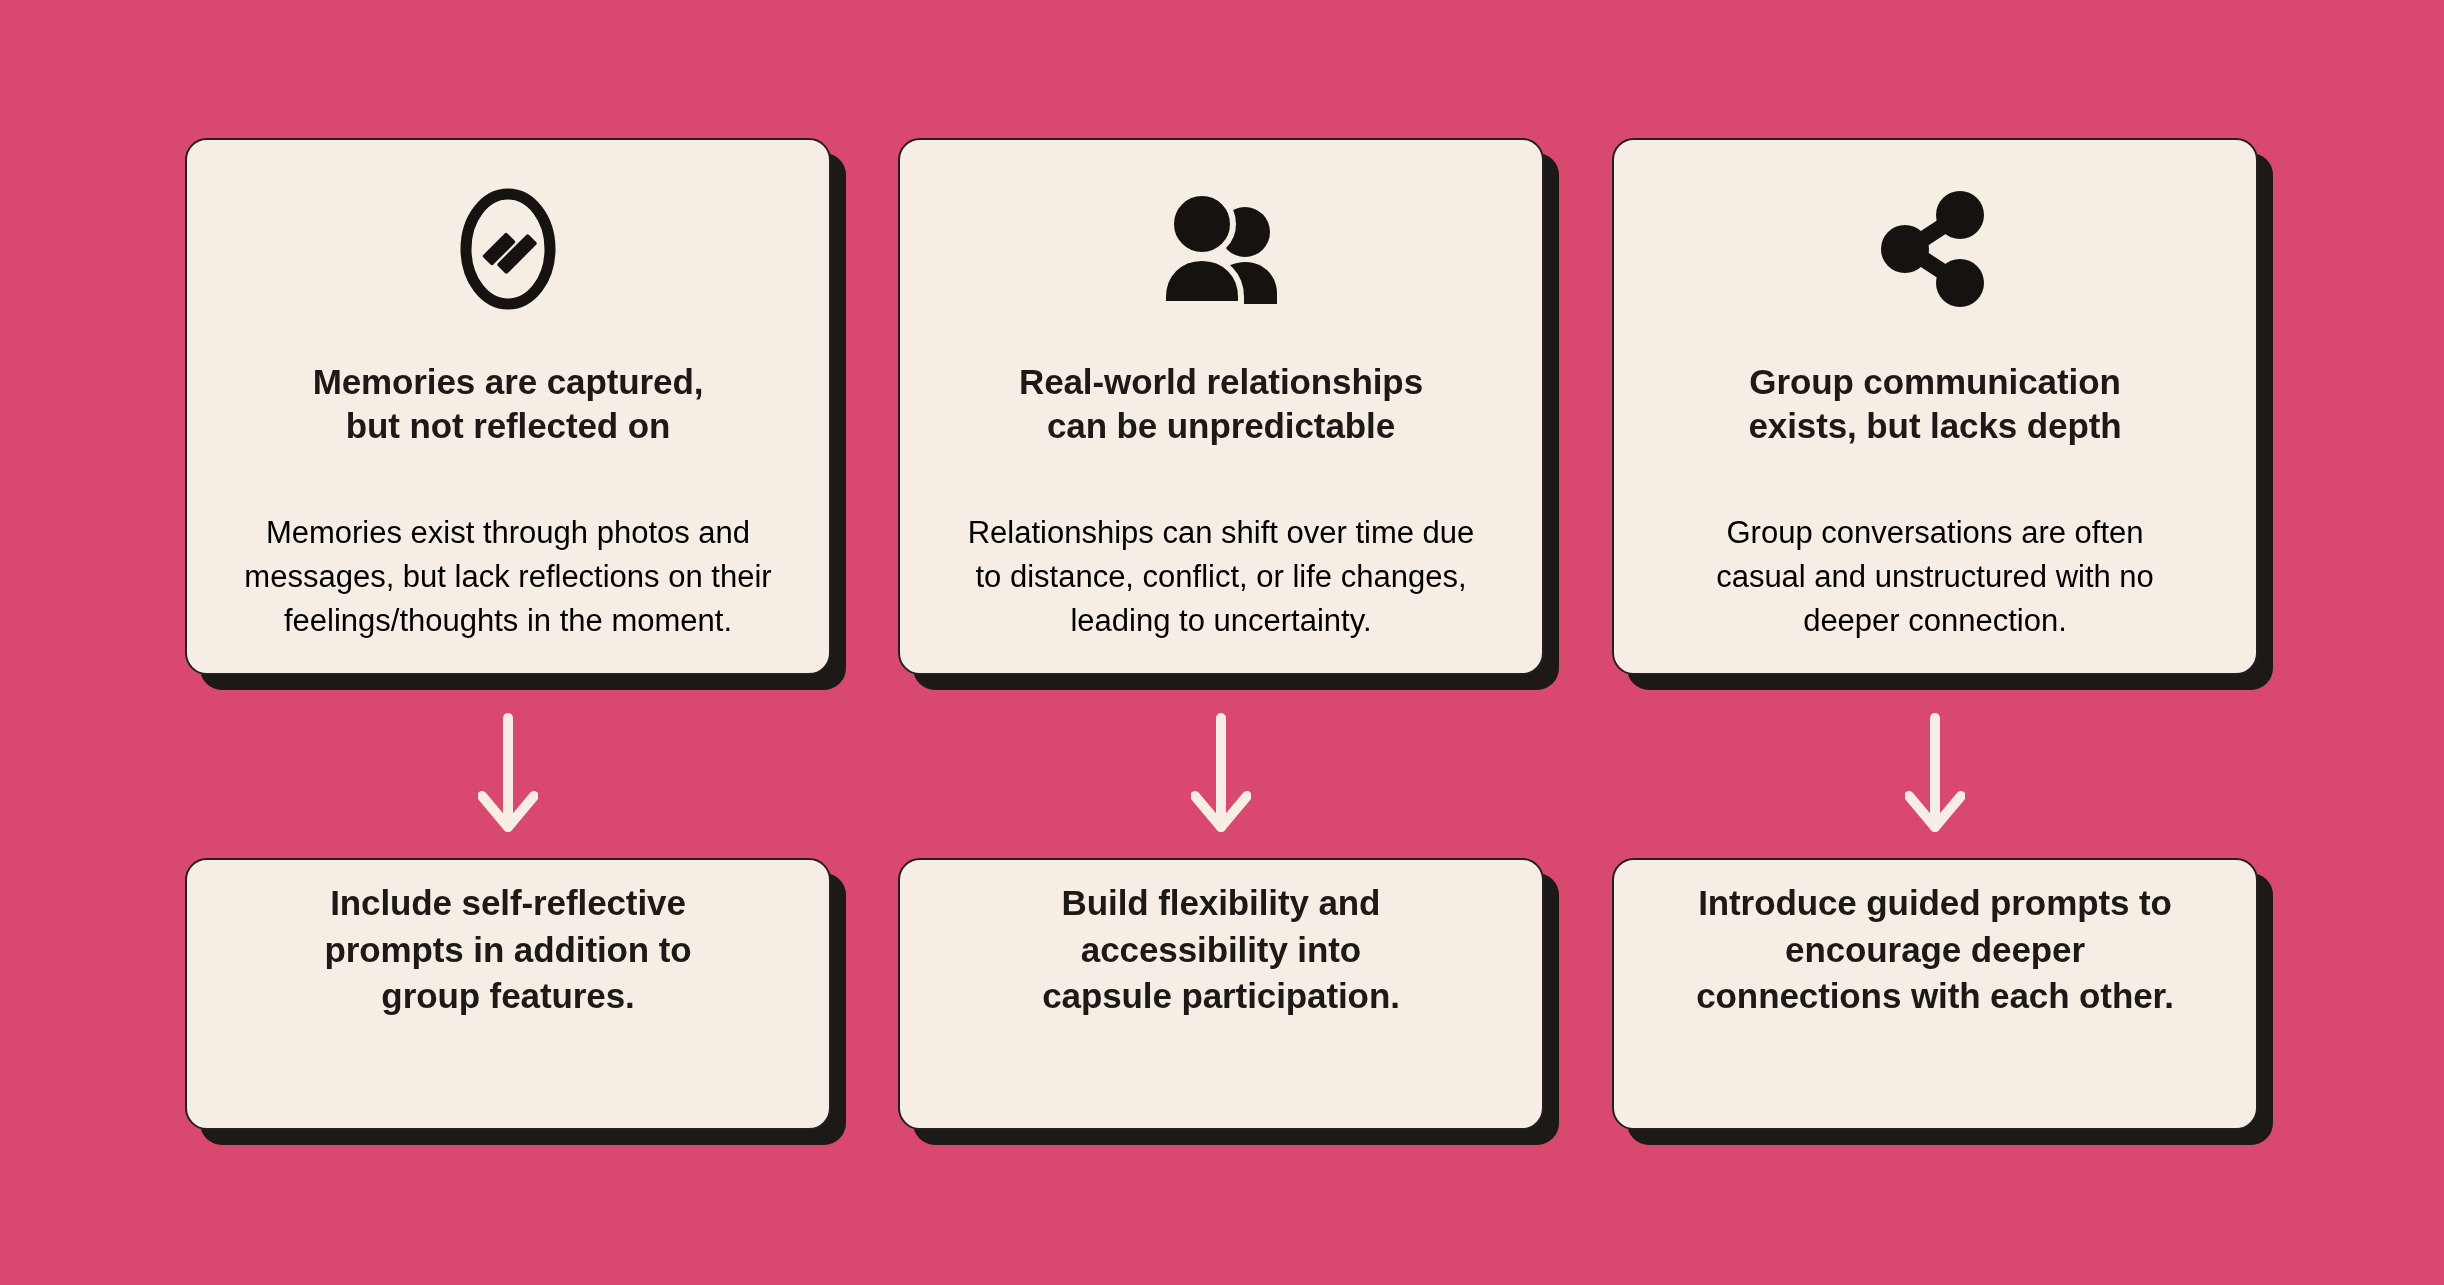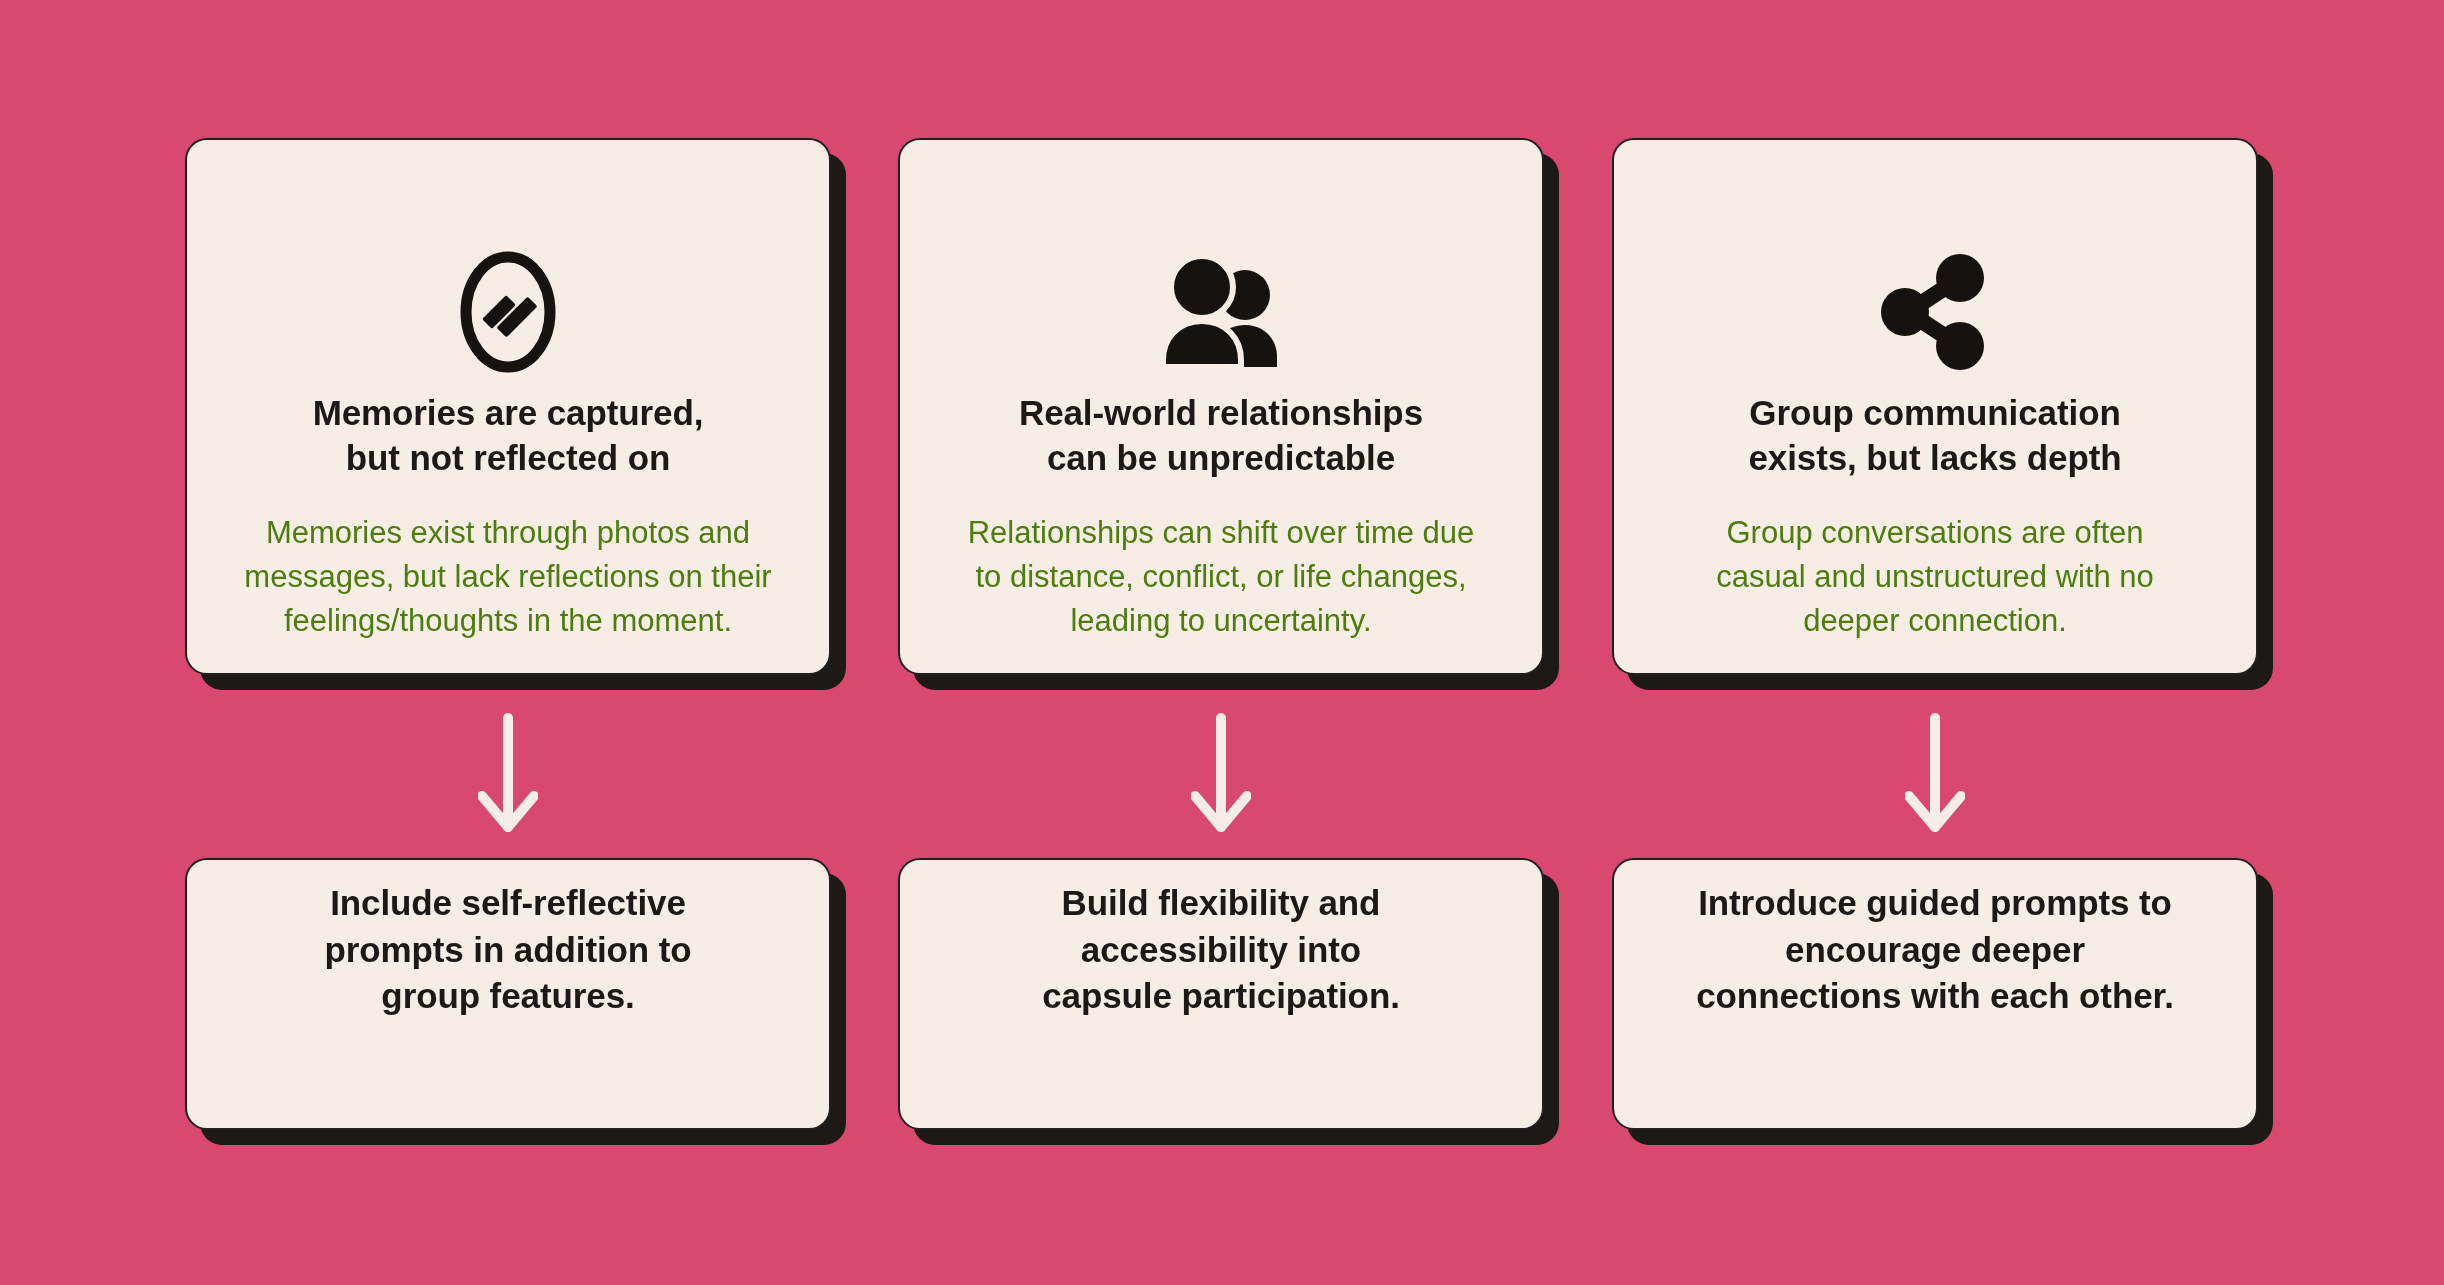--- a/index.html
+++ b/index.html
@@ -32,21 +32,21 @@
     flex-direction: column;
     align-items: center;
   }
 
   
   .card.problem {
     top: 138px;
     width: 646px;
     height: 537px;
     padding: 44px 42px 30px 42px;
-    justify-content: flex-end;
+    justify-content: space-between;
   }
   .col-1 { left: 185px; }
   .col-2 { left: 898px; }
   .col-3 { left: 1612px; }
 
   .icon-wrap {
     height: 130px;
     display: flex;
     align-items: center;
     justify-content: center;
@@ -62,21 +62,21 @@
     text-align: center;
     letter-spacing: -0.1px;
     margin: 0 0 30px 0;
     white-space: pre-line;
   }
 
   .card-body {
     font-size: 31px;
     font-weight: normal;
     line-height: 1.42;
-    color: #4d7c0f;
+    color: #000000;
     text-align: center;
     margin: 0;
     white-space: pre-line;
   }
 
   
   .arrow {
     position: absolute;
     top: 712px;
     width: 60px;

